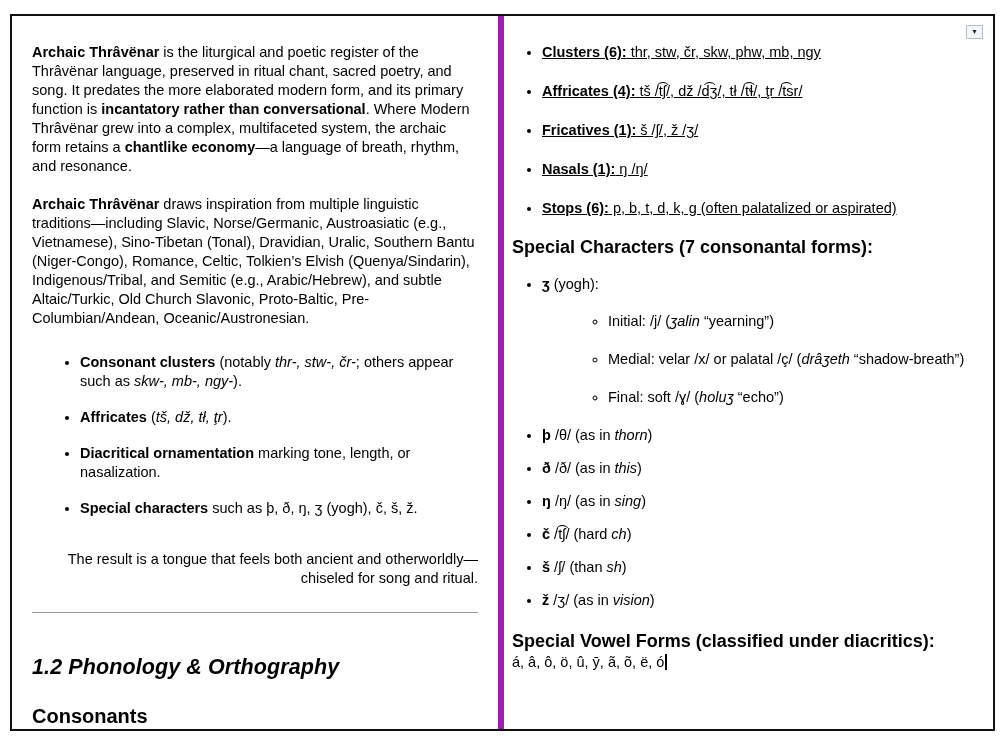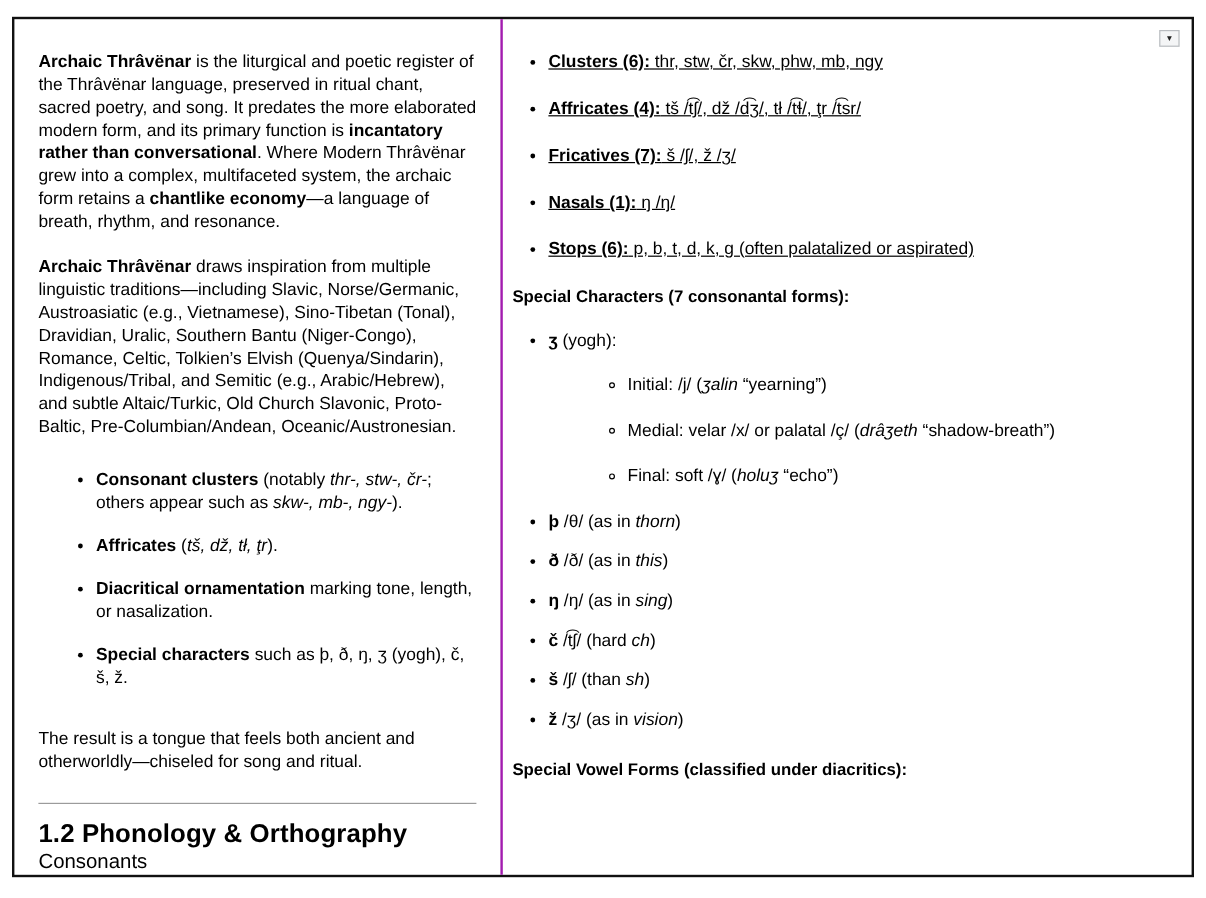--- a/index.html
+++ b/index.html
@@ -18,55 +18,56 @@
   .page {
     position: absolute;
     left: 10px; top: 14px;
     width: 985px; height: 717px;
     border: 2px solid #111;
     background: #fff;
     display: flex;
   }
   .col { position: relative; height: 100%; overflow: hidden; }
   .col-left {
-    width: 407px;
-    border-right: 2px solid #a21caf;
+    width: 492px;
+    border-right: 6px solid #a21caf;
     padding: 27px 20px 0 20px;
   }
   .col-right {
     flex: 1;
     padding: 27px 26px 0 8px;
   }
 
   p.para { margin-bottom: 19px; }
 
   ul { list-style-type: disc; }
   .left-bullets { margin-top: 25px; padding-left: 48px; }
   .left-bullets > li { margin-bottom: 17px; }
 
-  .closing { margin-top: 32px; }
+  .closing { margin-top: 32px; text-align: right; }
 
   hr.rule {
     border: none;
     border-top: 1px solid #9b9b9b;
     margin-top: 24px;
   }
   .h-section {
-    margin-top: 12px;
+    margin-top: 41px;
     font-size: 21.5px;
     line-height: 26px;
     font-weight: 700;
     letter-spacing: 0.1px;
+    font-style: italic;
   }
-  .h-sub { font-size: 17px; font-weight: 400; }
+  .h-sub { margin-top: 27px; font-size: 20px; font-weight: 700; }
 
   .phoneme-list { padding-left: 30px; }
   .phoneme-list > li { margin-bottom: 20px; text-decoration: underline; }
 
-  .bold-line { font-size: 14px; font-weight: 700; }
+  .bold-line { font-size: 18px; font-weight: 700; }
   .special-chars-heading { margin-bottom: 18px; }
 
   .char-list { padding-left: 30px; }
   .char-list > li.wide { margin-bottom: 18px; }
   .char-list > li.tight { margin-bottom: 14px; }
   .sub-list {
     list-style-type: circle;
     padding-left: 66px;
     margin-top: 18px;
   }
@@ -119,21 +120,21 @@
     <h2 class="h-section">1.2 Phonology &amp; Orthography</h2>
 
     <h3 class="h-sub">Consonants</h3>
   </div>
 
   <div class="col col-right">
 
     <ul class="phoneme-list">
       <li><span class="b">Clusters (6):</span><span> thr, stw, čr, skw, phw, mb, ngy</span></li>
       <li><span class="b">Affricates (4):</span><span> tš /t͡ʃ/, dž /d͡ʒ/, tł /t͡ɬ/, ţr /t͡sr/</span></li>
-      <li><span class="b">Fricatives (7):</span><span> š /ʃ/, ž /ʒ/</span></li>
+      <li><span class="b">Fricatives (1):</span><span> š /ʃ/, ž /ʒ/</span></li>
       <li><span class="b">Nasals (1):</span><span> ŋ /ŋ/</span></li>
       <li><span class="b">Stops (6):</span><span> p, b, t, d, k, g (often palatalized or aspirated)</span></li>
     </ul>
 
     <p class="bold-line special-chars-heading">Special Characters (7 consonantal forms):</p>
 
     <ul class="char-list">
       <li class="wide">
         <span><span class="b">ʒ</span><span> (yogh):</span></span>
         <ul class="sub-list">
@@ -144,19 +145,20 @@
       </li>
       <li class="tight"><span class="b">þ</span><span> /θ/ (as in </span><span class="i">thorn</span><span>)</span></li>
       <li class="tight"><span class="b">ð</span><span> /ð/ (as in </span><span class="i">this</span><span>)</span></li>
       <li class="tight"><span class="b">ŋ</span><span> /ŋ/ (as in </span><span class="i">sing</span><span>)</span></li>
       <li class="tight"><span class="b">č</span><span> /t͡ʃ/ (hard </span><span class="i">ch</span><span>)</span></li>
       <li class="tight"><span class="b">š</span><span> /ʃ/ (than </span><span class="i">sh</span><span>)</span></li>
       <li class="tight"><span class="b">ž</span><span> /ʒ/ (as in </span><span class="i">vision</span><span>)</span></li>
     </ul>
 
     <p class="bold-line vowel-heading">Special Vowel Forms (classified under diacritics):</p>
+    <p class="vowel-line"><span>á, â, ô, ö, û, ȳ, ã, õ, ë, ó</span><span class="caret"></span></p>
 
     <button class="dropdown-btn">
       <span>▾</span>
     </button>
   </div>
 
 </div>
 
 </body></html>

